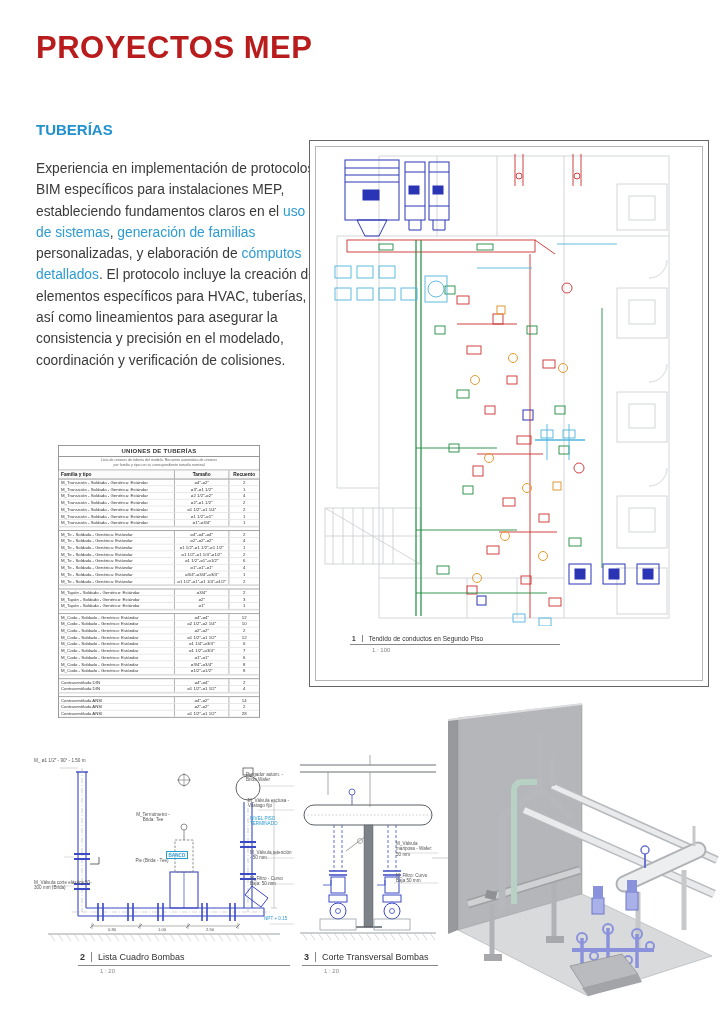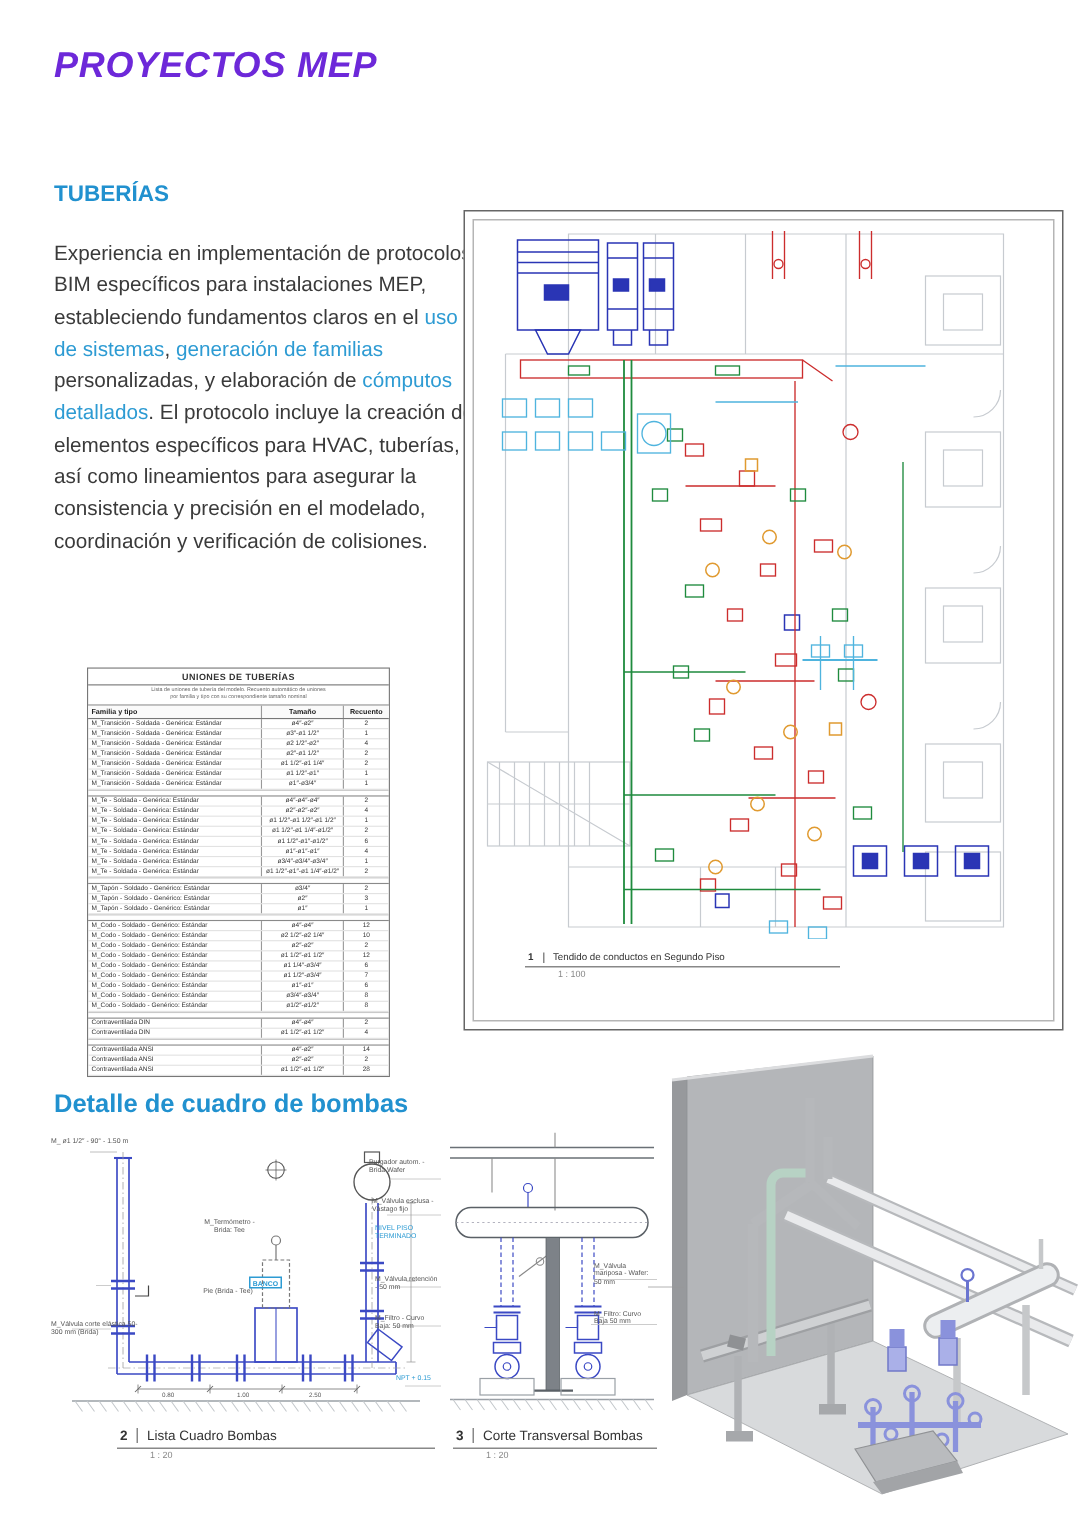--- a/index.html
+++ b/index.html
@@ -3,21 +3,21 @@
 <meta charset="utf-8">
 <style>
   * { margin:0; padding:0; box-sizing:border-box; }
   html,body { background:#e8e8e8; }
   .page {
     position:relative; width:724px; height:1024px; background:#ffffff;
     font-family:"Liberation Sans", sans-serif; color:#333; overflow:hidden;
     margin:0 auto;
   }
   
-  .title { position:absolute; left:36px; top:30px; font-size:24px; font-weight:bold; color:#6d28d9; letter-spacing:0.5px;font-style:italic; }
+  .title { position:absolute; left:36px; top:30px; font-size:31px; font-weight:bold; color:#b91c1c; letter-spacing:0.5px; }
   .subtitle { position:absolute; left:36px; top:64px; font-size:23px; font-weight:bold; color:#2191cf; }
   .subtitle sup { font-size:13px; }
   .location { position:absolute; left:36px; top:90px; font-size:15px; color:#9b9b9b; }
   .practica { position:absolute; left:36px; top:121px; font-size:15px; font-weight:bold; color:#2191cf; }
   
   .para { position:absolute; left:36px; width:284px; font-size:13.8px; line-height:21.3px; color:#3a3a3a; }
   .p1 { top:158px; }
   .p2 { top:347px; }
   .hl { color:#2d9bd3; }
   
@@ -365,21 +365,20 @@
       <div class="view-title plan-caption">
         <div class="vt-line" style="font-size:6.5px;">
           <span class="vt-num">1</span>
           <span>Tendido de conductos en Segundo Piso</span>
         </div>
         <div class="vt-scale">1 : 100</div>
       </div>
     </div>
   </div>
 
-  <div class="bombas-h">Detalle de cuadro de bombas</div>
 
   <div class="d2">
     <svg class="fig" width="260" height="200" viewBox="0 0 260 200">
       <line x1="14" y1="176" x2="246" y2="176" stroke="#9aa0a6" stroke-width="1"></line>
       <path d="M16,176 l5,7 M24,176 l5,7 M32,176 l5,7 M40,176 l5,7 M48,176 l5,7 M56,176 l5,7 M64,176 l5,7 M72,176 l5,7 M80,176 l5,7 M88,176 l5,7 M96,176 l5,7 M104,176 l5,7 M112,176 l5,7 M120,176 l5,7 M128,176 l5,7 M136,176 l5,7 M144,176 l5,7 M152,176 l5,7 M160,176 l5,7 M168,176 l5,7 M176,176 l5,7 M184,176 l5,7 M192,176 l5,7 M200,176 l5,7 M208,176 l5,7 M216,176 l5,7 M224,176 l5,7 M232,176 l5,7" stroke="#c4c8cc" stroke-width="0.7"></path>
       <path d="M26,10 H44" stroke="#aaa" stroke-width="0.5"></path>
       <path d="M44,14 V150 M52,14 V150" stroke="#3b49c4" stroke-width="1.1" fill="none"></path>
       <path d="M42,14 H54" stroke="#3b49c4" stroke-width="1.4"></path>
       <path d="M48,10 V154" stroke="#999" stroke-width="0.5" stroke-dasharray="5,2,1,2"></path>
       <path d="M40,96 H56 M40,101 H56 M40,126 H56 M40,131 H56" stroke="#3b49c4" stroke-width="1.8"></path>

